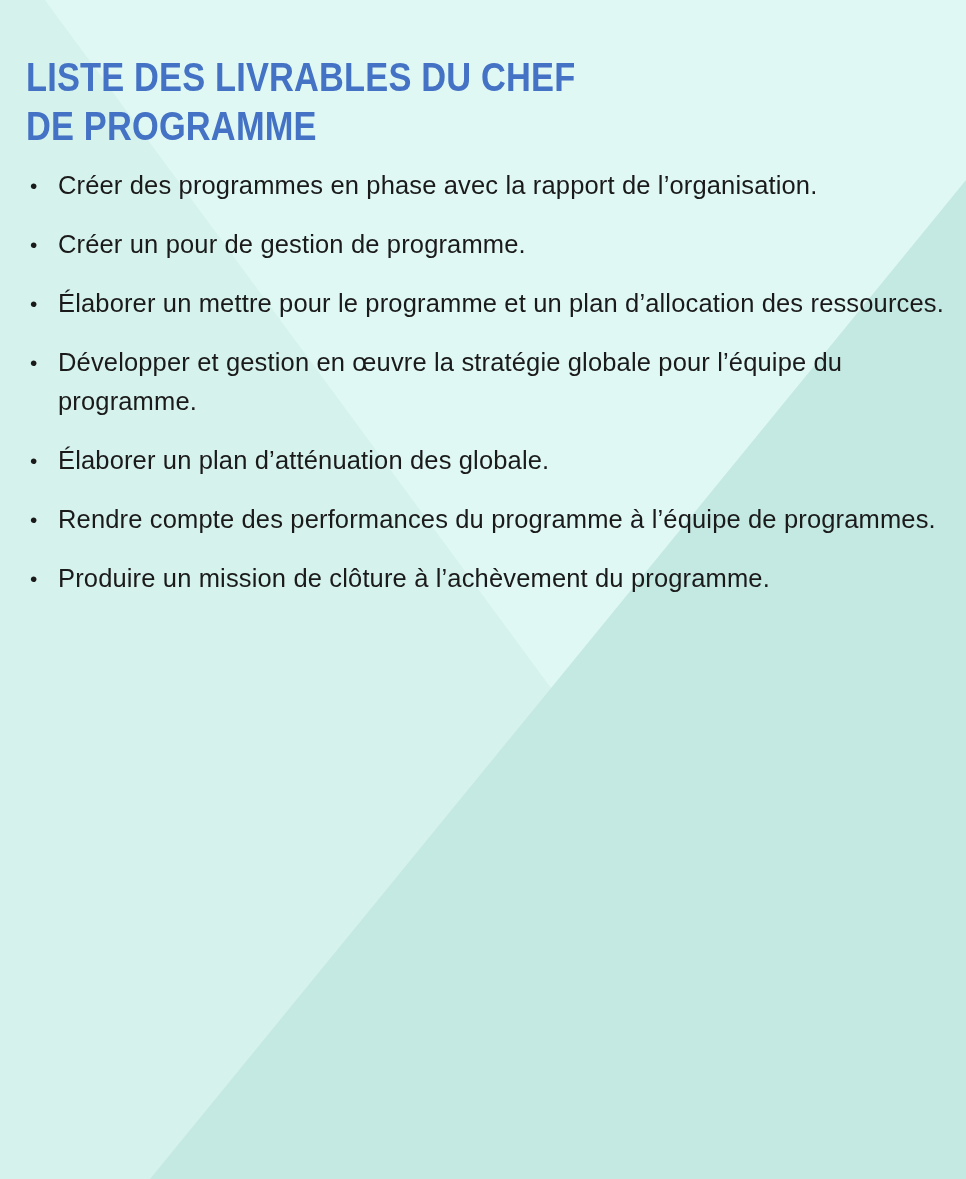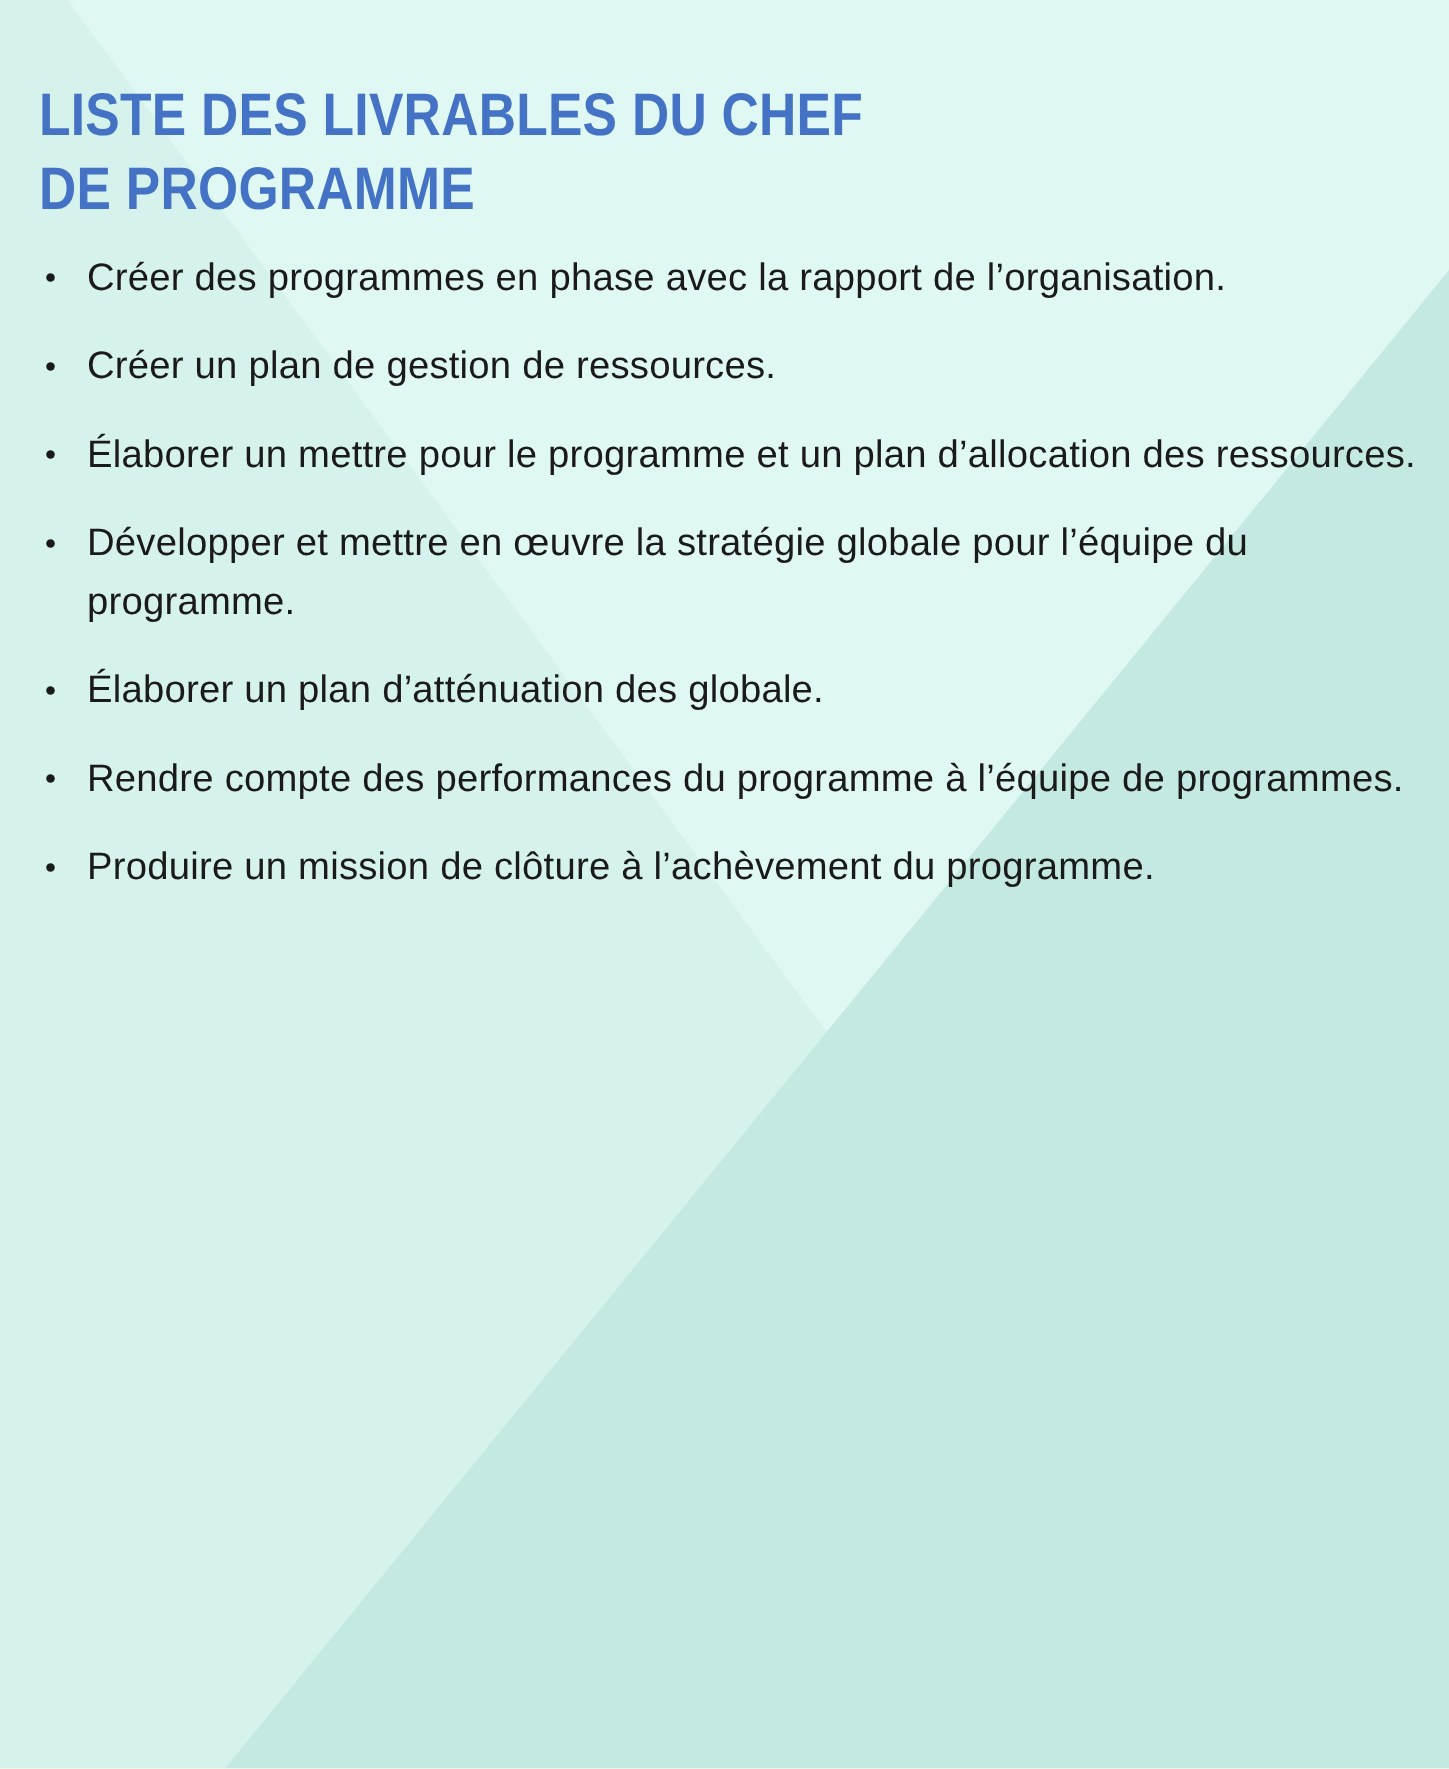--- a/index.html
+++ b/index.html
@@ -10,21 +10,21 @@
     width: 966px;
     height: 1179px;
     overflow: hidden;
     font-family: "Liberation Sans", sans-serif;
   }
 
   #slide {
     position: relative;
     width: 966px;
     height: 1179px;
-    background: #fef9c3;
+    background: #fde047;
     overflow: hidden;
   }
 
   
   #bg-shapes {
     position: absolute;
     inset: 0;
     width: 966px;
     height: 1179px;
     display: block;
@@ -114,31 +114,31 @@
 
     <ul id="bullet-list">
 
       <li class="bullet-item">
         <span class="bullet-marker">•</span>
         <span class="bullet-text">Créer des programmes en phase avec la rapport de l’organisation.</span>
       </li>
 
       <li class="bullet-item">
         <span class="bullet-marker">•</span>
-        <span class="bullet-text">Créer un plan de gestion de ressources.</span>
+        <span class="bullet-text">Créer un pour de gestion de programme.</span>
       </li>
 
       <li class="bullet-item">
         <span class="bullet-marker">•</span>
         <span class="bullet-text">Élaborer un mettre pour le programme et un plan d’allocation des ressources.</span>
       </li>
 
       <li class="bullet-item">
         <span class="bullet-marker">•</span>
-        <span class="bullet-text">Développer et mettre en œuvre la stratégie globale pour l’équipe du programme.</span>
+        <span class="bullet-text">Développer et gestion en œuvre la stratégie globale pour l’équipe du programme.</span>
       </li>
 
       <li class="bullet-item">
         <span class="bullet-marker">•</span>
         <span class="bullet-text">Élaborer un plan d’atténuation des globale.</span>
       </li>
 
       <li class="bullet-item">
         <span class="bullet-marker">•</span>
         <span class="bullet-text">Rendre compte des performances du programme à l’équipe de programmes.</span>

